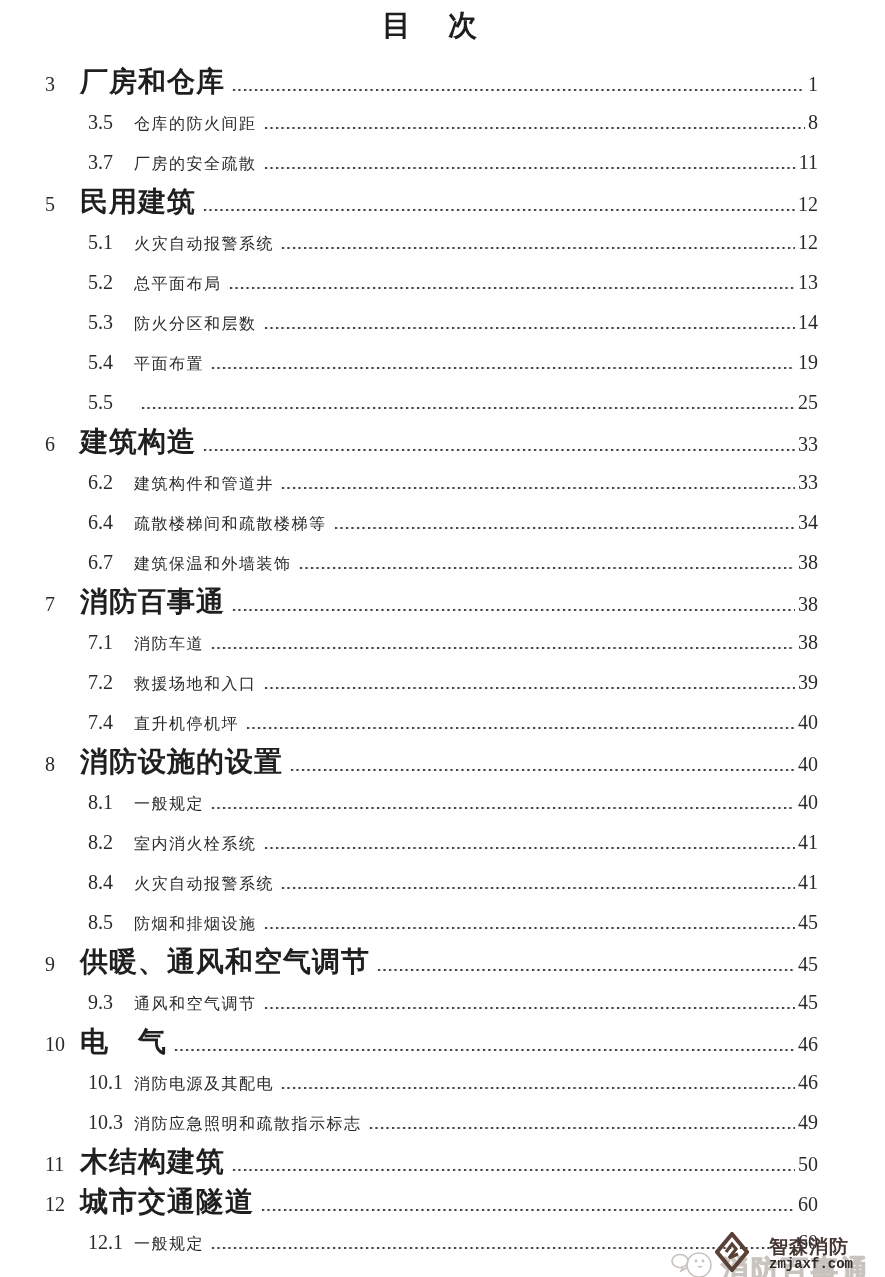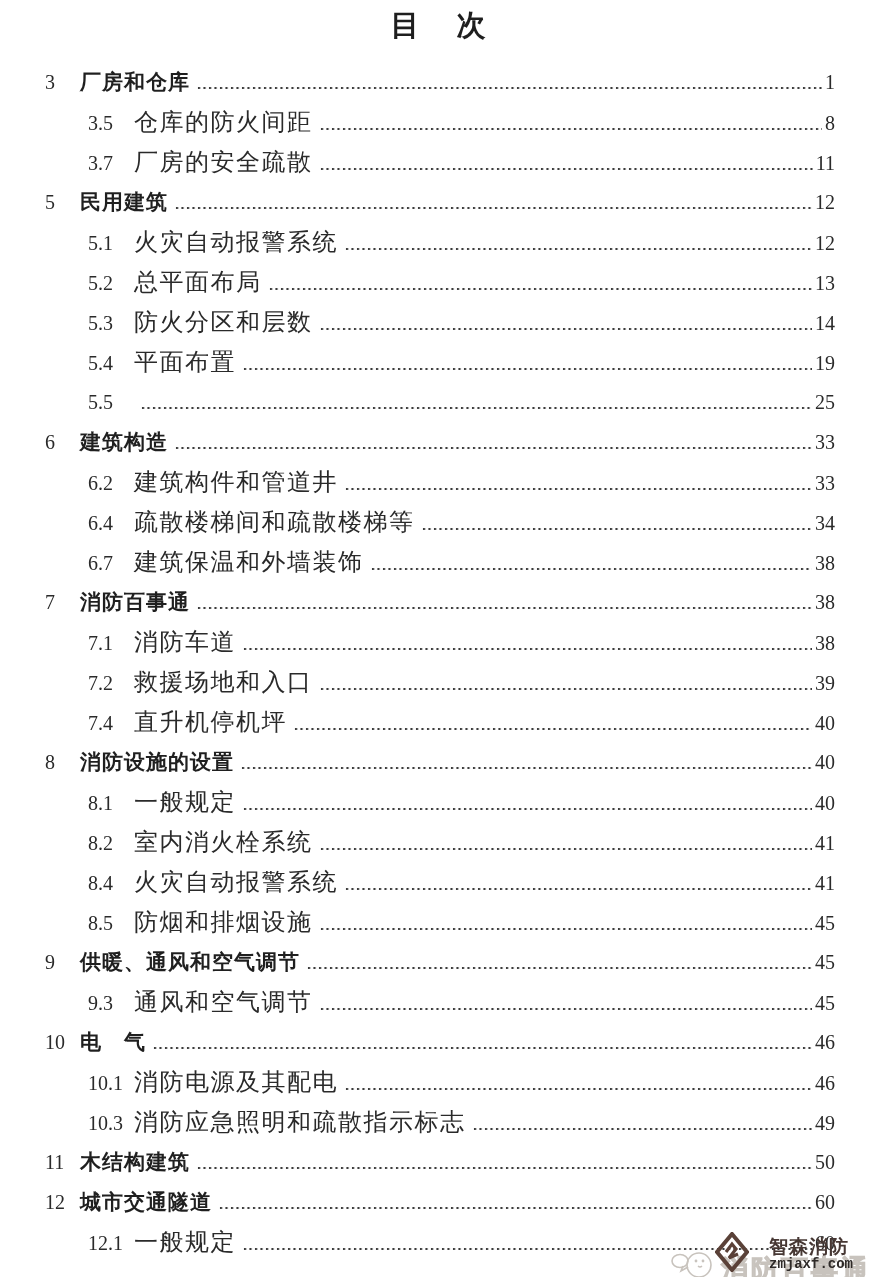--- a/index.html
+++ b/index.html
@@ -11,21 +11,21 @@
     width: 885px;
     height: 1277px;
     position: relative;
     overflow: hidden;
     font-family: "Liberation Serif", "DejaVu Serif", serif;
     color: #262626;
   }
   .page {
     position: absolute;
     inset: 0;
-    padding: 4px 50px 0 45px;
+    padding: 4px 67px 0 45px;
     box-sizing: border-box;
   }
   .doc-title {
     margin: 2px 0 16px 0;
     text-align: center;
     font-family: "Liberation Sans", "DejaVu Sans", sans-serif;
     font-size: 29px;
     font-weight: 700;
     letter-spacing: 4px;
     color: #1e1e1e;
@@ -42,28 +42,28 @@
     font-family: "Liberation Serif", "DejaVu Serif", serif;
     font-size: 20px;
     color: #2a2a2a;
     flex: 0 0 auto;
   }
   .level-1 .num { width: 35px; }
   .level-2 { padding-left: 43px; }
   .level-2 .num { width: 46px; }
   .row .ttl {
     flex: 0 0 auto;
-    font-size: 24px;
+    font-size: 16px;
     letter-spacing: 1.5px;
     color: #2a2a2a;
   }
   .level-1 .ttl {
     font-family: "Liberation Sans", "DejaVu Sans", sans-serif;
     font-weight: 700;
-    font-size: 21px;
+    font-size: 28px;
     letter-spacing: 1px;
     color: #1f1f1f;
   }
   .level-2 .ttl {
     font-family: "Liberation Serif", "DejaVu Serif", serif;
     font-weight: 400;
   }
   .row .dots {
     flex: 1 1 auto;
     height: 4px;

